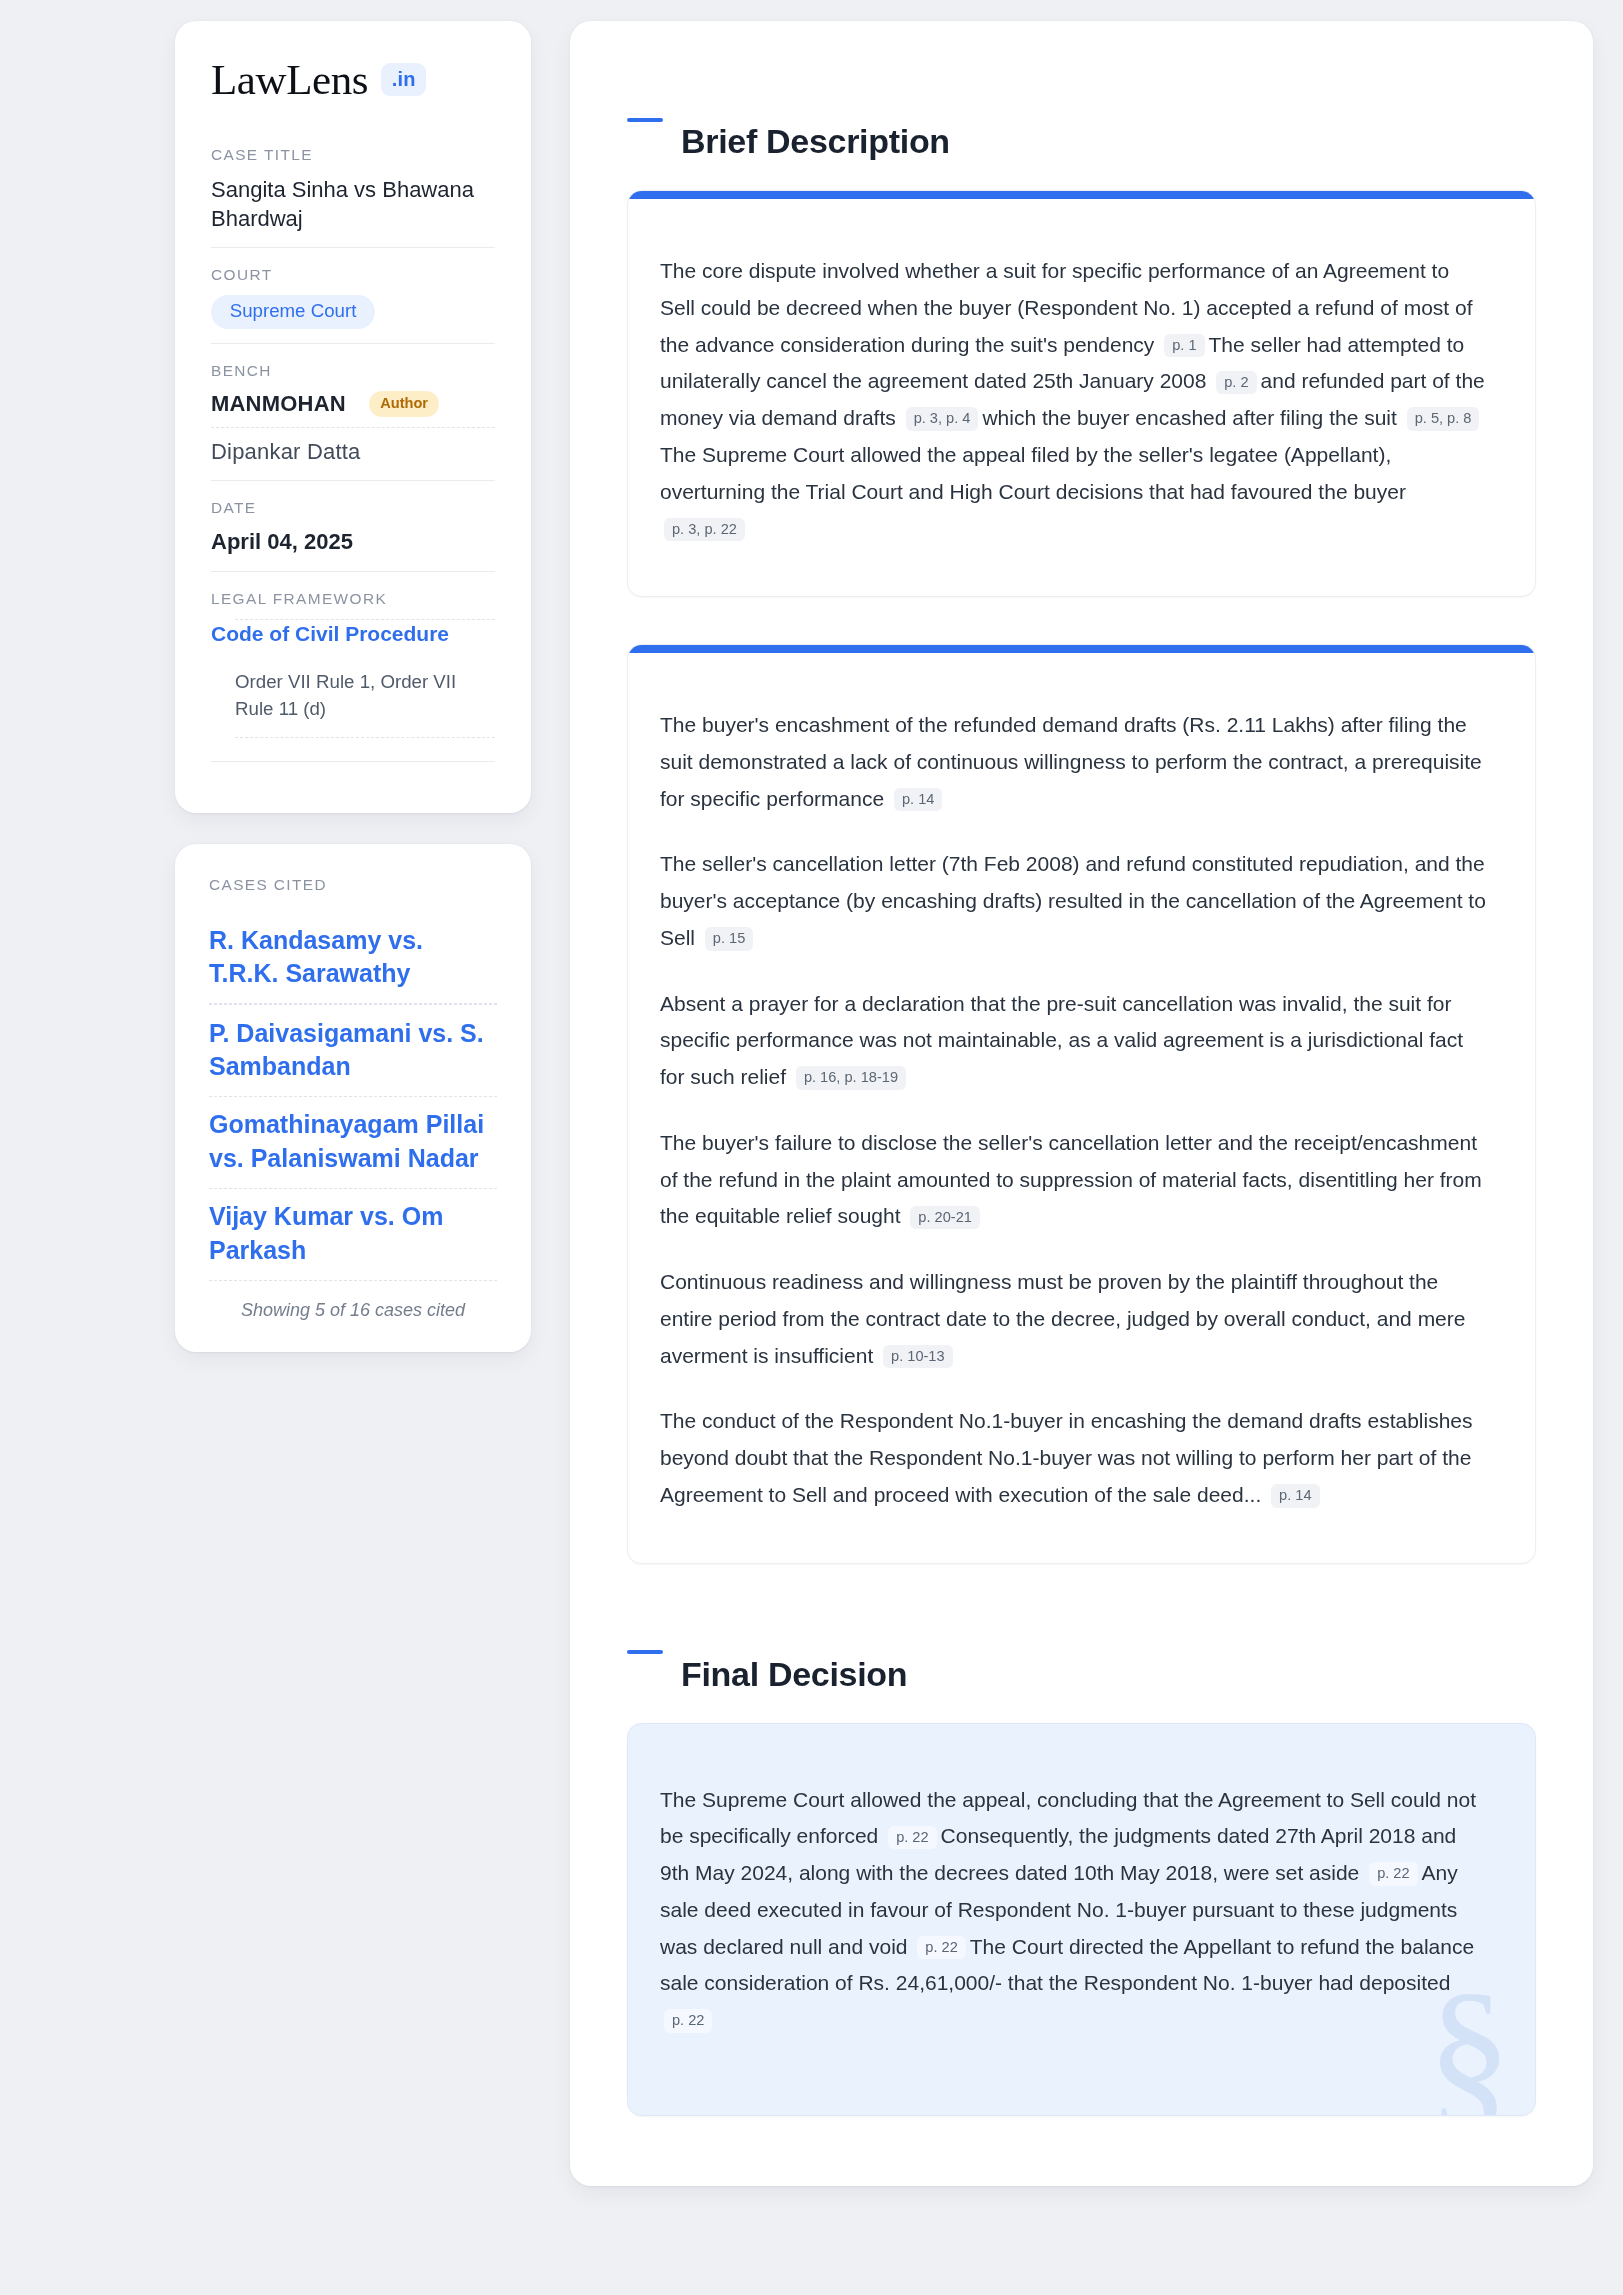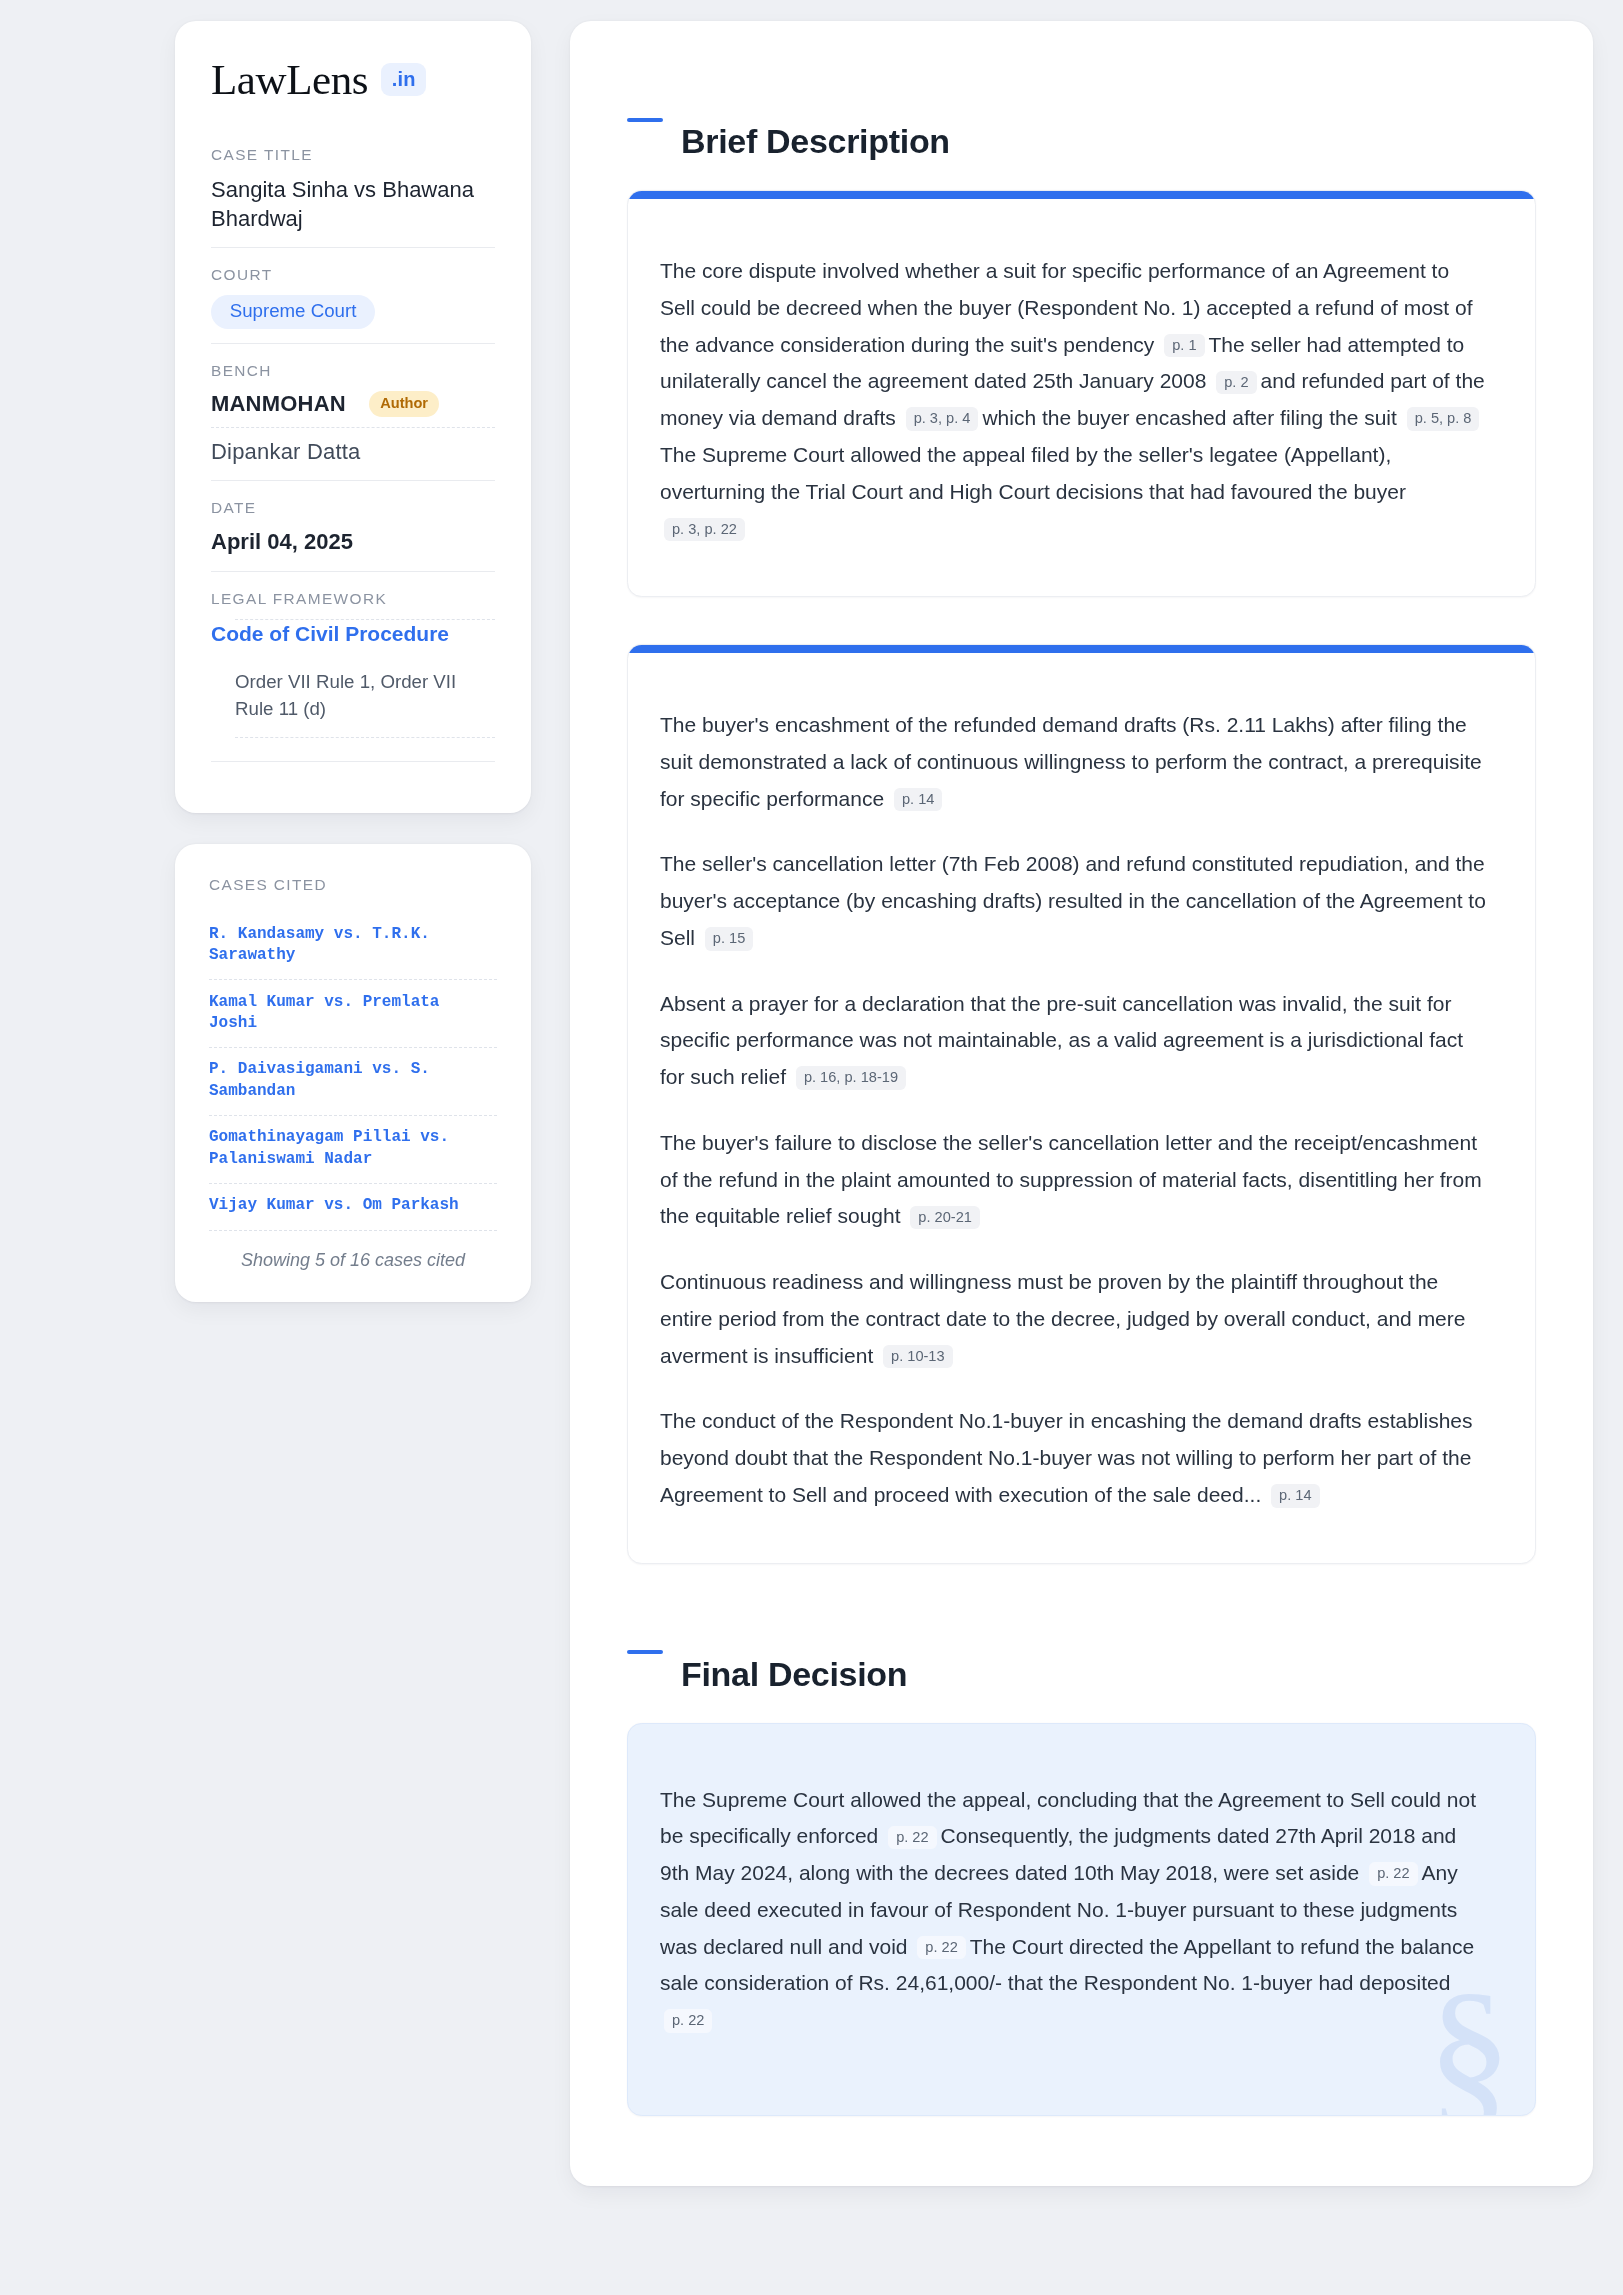--- a/index.html
+++ b/index.html
@@ -142,26 +142,25 @@
   
   .sidebar-cases { padding: 32px 34px 31px 34px; }
   .cases-label {
     font-size: 15.4px;
     letter-spacing: 1.4px;
     color: #8b93a1;
     text-transform: uppercase;
     margin-bottom: 18px;
   }
   .case-item {
-    font-size: 16px;
+    font-size: 25px;
     font-weight: bold;
     color: #2f6fed;
     line-height: 1.33;
     padding: 11.4px 0 13px 0;
-    font-family: Liberation Mono, monospace;
   }
   .case-sep { border-top: 1.2px dashed #dfe3ea; }
   .cases-footer {
     text-align: center;
     font-size: 18px;
     font-style: italic;
     color: #737d8c;
     padding-top: 19.5px;
   }
 
@@ -306,21 +305,20 @@
         <div class="law-bottom-line"></div>
       </div>
 
     </section>
 
     <section class="card sidebar-cases">
       <div class="cases-label">CASES CITED</div>
 
       <div class="case-item">R. Kandasamy vs. T.R.K. Sarawathy</div>
       <div class="case-sep"></div>
-      <div class="case-item">Kamal Kumar vs. Premlata Joshi</div>
       <div class="case-sep"></div>
       <div class="case-item">P. Daivasigamani vs. S. Sambandan</div>
       <div class="case-sep"></div>
       <div class="case-item">Gomathinayagam Pillai vs. Palaniswami Nadar</div>
       <div class="case-sep"></div>
       <div class="case-item">Vijay Kumar vs. Om Parkash</div>
       <div class="case-sep"></div>
 
       <div class="cases-footer">Showing 5 of 16 cases cited</div>
     </section>

